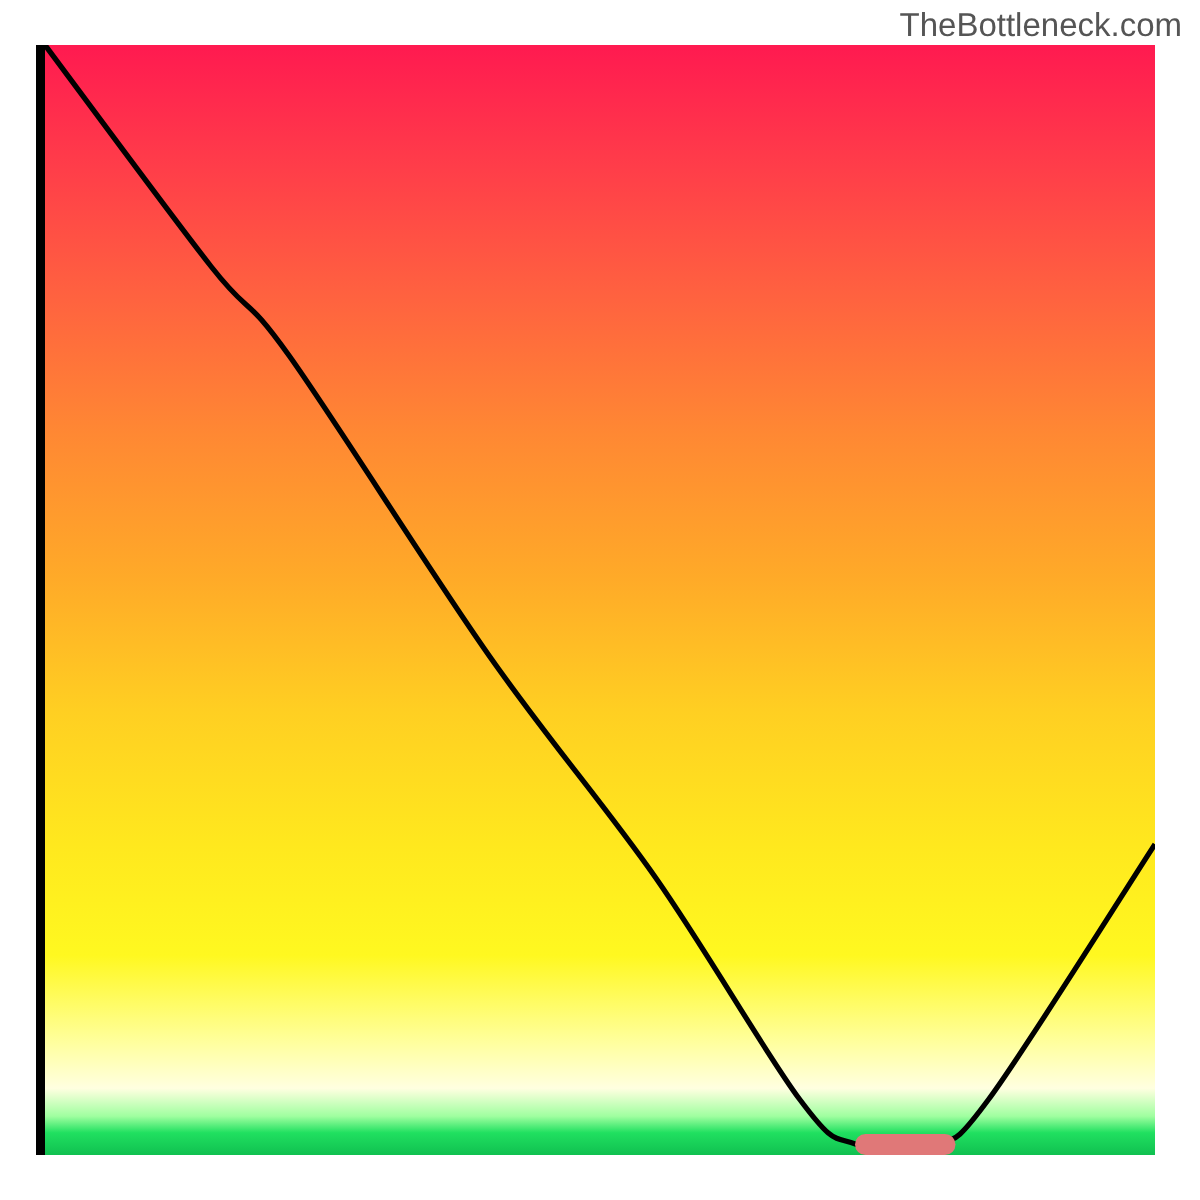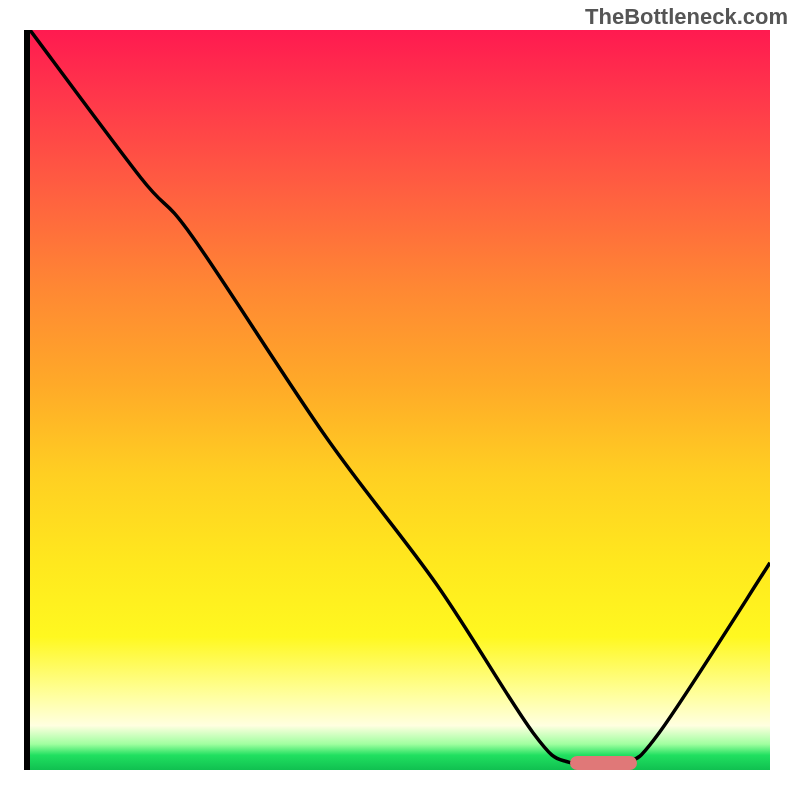--- a/index.html
+++ b/index.html
@@ -10,21 +10,21 @@
     background: #ffffff;
     font-family: Arial, sans-serif;
     position: relative;
   }
   .watermark {
     position: absolute;
     top: 4px;
     right: 12px;
     color: #555555;
     font-size: 22px;
-    font-weight: bold;
+    font-weight: normal;
     z-index: 10;
   }
   .plot-area {
     position: absolute;
     left: 30px;
     top: 30px;
     width: 740px;
     height: 740px;
   }
   .gradient-bg {

